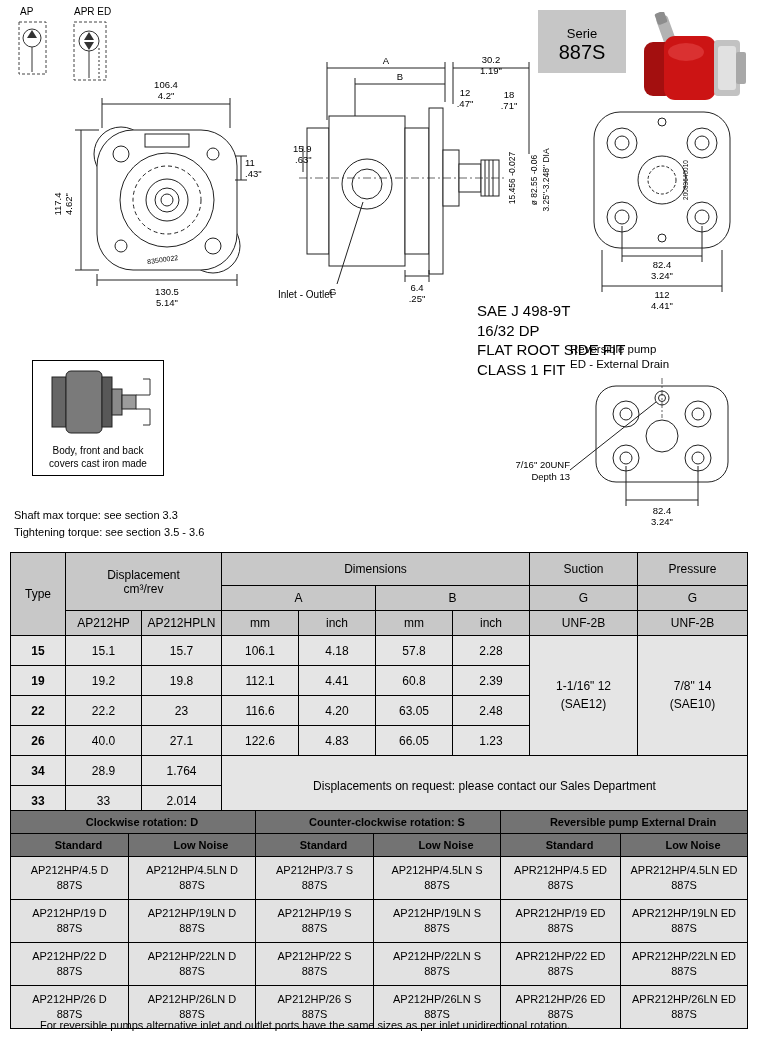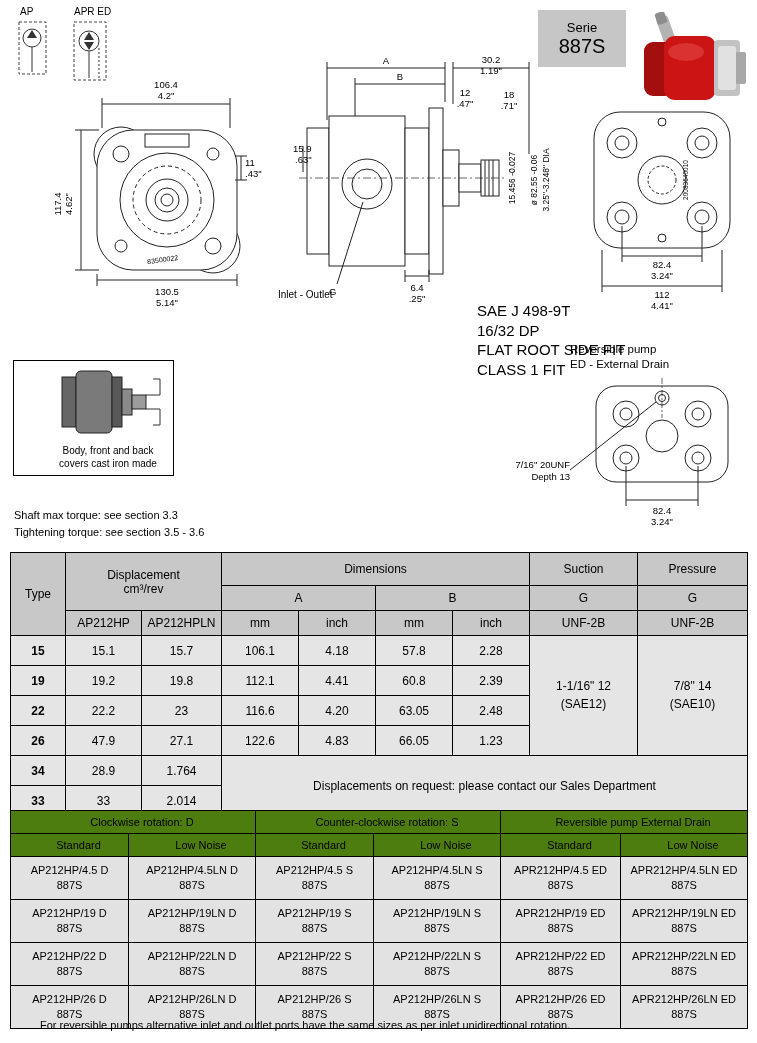--- a/index.html
+++ b/index.html
@@ -5,21 +5,21 @@
   html,body { margin:0; padding:0; background:#fff; }
   body { font-family:"Liberation Sans", sans-serif; color:#000; }
   .page { position:relative; width:757px; height:1043px; background:#fff; overflow:hidden; }
   .abs { position:absolute; }
   svg text { font-family:"Liberation Sans", sans-serif; fill:#000; }
   .dimtxt { font-size:9.5px; }
   .sm { font-size:8.5px; }
 
   .symbol-label { font-size:10px; margin-left:4px; margin-bottom:1px; }
 
-  .serie-box { background:#c6c6c6; width:88px; height:47px; text-align:center; padding-top:10px; }
+  .serie-box { background:#c6c6c6; width:88px; height:47px; text-align:center; padding-top:16px; }
   .serie-box .l1 { font-size:13px; }
   .serie-box .l2 { font-size:20px; }
 
   .reversible-title { width:176px; font-size:11.5px; line-height:1.3; }
   .thread-label { width:74px; text-align:right; font-size:9.5px; line-height:1.25; }
   .inlet-outlet { font-size:10px;text-align:center; }
   .sae-note { font-size:15px; line-height:1.3; }
   .note-line { font-size:11px; }
 
   .cast-box { width:130px; height:114px; border:1px solid #000; text-align:center; }
@@ -31,21 +31,21 @@
   .spec-table { width:737px; font-size:12px; }
   .spec-table th { background:#c8c8c8; font-weight:normal; }
   .spec-table thead tr:nth-child(1) th { height:30px; }
   .spec-table thead tr:nth-child(2) th { height:22px; }
   .spec-table thead tr:nth-child(3) th { height:22px; }
   .spec-table tbody td { height:27px; background:#e5e5e5; }
   .spec-table tbody td.typecol { font-weight:bold; }
   .prewrap { white-space:pre-line; line-height:1.45; }
 
   .order-table { width:737px; font-size:11px; }
-  .order-table th { background:#4d7c0f; font-weight:normal; height:20px;padding-left:19px; }
+  .order-table th { background:#737373; font-weight:bold; height:20px;padding-left:19px; }
   .order-table td { background:#e2e2e2; height:40px; white-space:pre-line; line-height:1.35; }
 
   .footer-note { font-size:11px;margin-left:28px; }
 </style>
 </head>
 <body>
 
 <div class="page">
 
   <div class="abs" style="left:16px; top:6px;">
@@ -247,21 +247,21 @@
       <text x="94" y="140" text-anchor="middle" class="dimtxt">82.4</text>
       <text x="94" y="151" text-anchor="middle" class="dimtxt">3.24"</text>
     </svg>
   </div>
 
   <div class="abs thread-label" style="left:496px; top:459px;">
     <div>7/16" 20UNF</div>
     <div>Depth 13</div>
   </div>
 
-  <div class="abs cast-box" style="left:13px; top:360px;padding-left:29px;">
+  <div class="abs cast-box" style="left:32px; top:360px;">
     <svg width="124" height="74" viewBox="0 0 124 74" style="margin-top:4px;">
       <rect x="16" y="12" width="14" height="50" fill="#666" stroke="#222"></rect>
       <rect x="30" y="6" width="36" height="62" rx="5" fill="#7a7a7a" stroke="#222"></rect>
       <rect x="66" y="12" width="10" height="50" fill="#585858" stroke="#222"></rect>
       <rect x="76" y="24" width="10" height="26" fill="#8a8a8a" stroke="#222"></rect>
       <rect x="86" y="30" width="14" height="14" fill="#9c9c9c" stroke="#222"></rect>
       <path d="M100 30 h14 v-16 h-7 M100 44 h14 v16 h-7" fill="none" stroke="#333"></path>
     </svg>
     <div class="cast-caption">
       <div>Body, front and back</div>
@@ -340,21 +340,21 @@
           <td class="typecol">22</td>
           <td>22.2</td>
           <td>23</td>
           <td>116.6</td>
           <td>4.20</td>
           <td>63.05</td>
           <td>2.48</td>
         </tr>
         <tr>
           <td class="typecol">26</td>
-          <td>47.9</td>
+          <td>40.0</td>
           <td>27.1</td>
           <td>122.6</td>
           <td>4.83</td>
           <td>66.05</td>
           <td>1.23</td>
         </tr>
         <tr>
           <td class="typecol">34</td>
           <td>28.9</td>
           <td>1.764</td>
@@ -393,21 +393,21 @@
           <th>Standard</th>
           <th>Low Noise</th>
         </tr>
       </thead>
       <tbody>
         <tr>
           <td>AP212HP/4.5 D
 887S</td>
           <td>AP212HP/4.5LN D
 887S</td>
-          <td>AP212HP/4.5 S
+          <td>AP212HP/3.7 S
 887S</td>
           <td>AP212HP/4.5LN S
 887S</td>
           <td>APR212HP/4.5 ED
 887S</td>
           <td>APR212HP/4.5LN ED
 887S</td>
         </tr>
         <tr>
           <td>AP212HP/19 D

